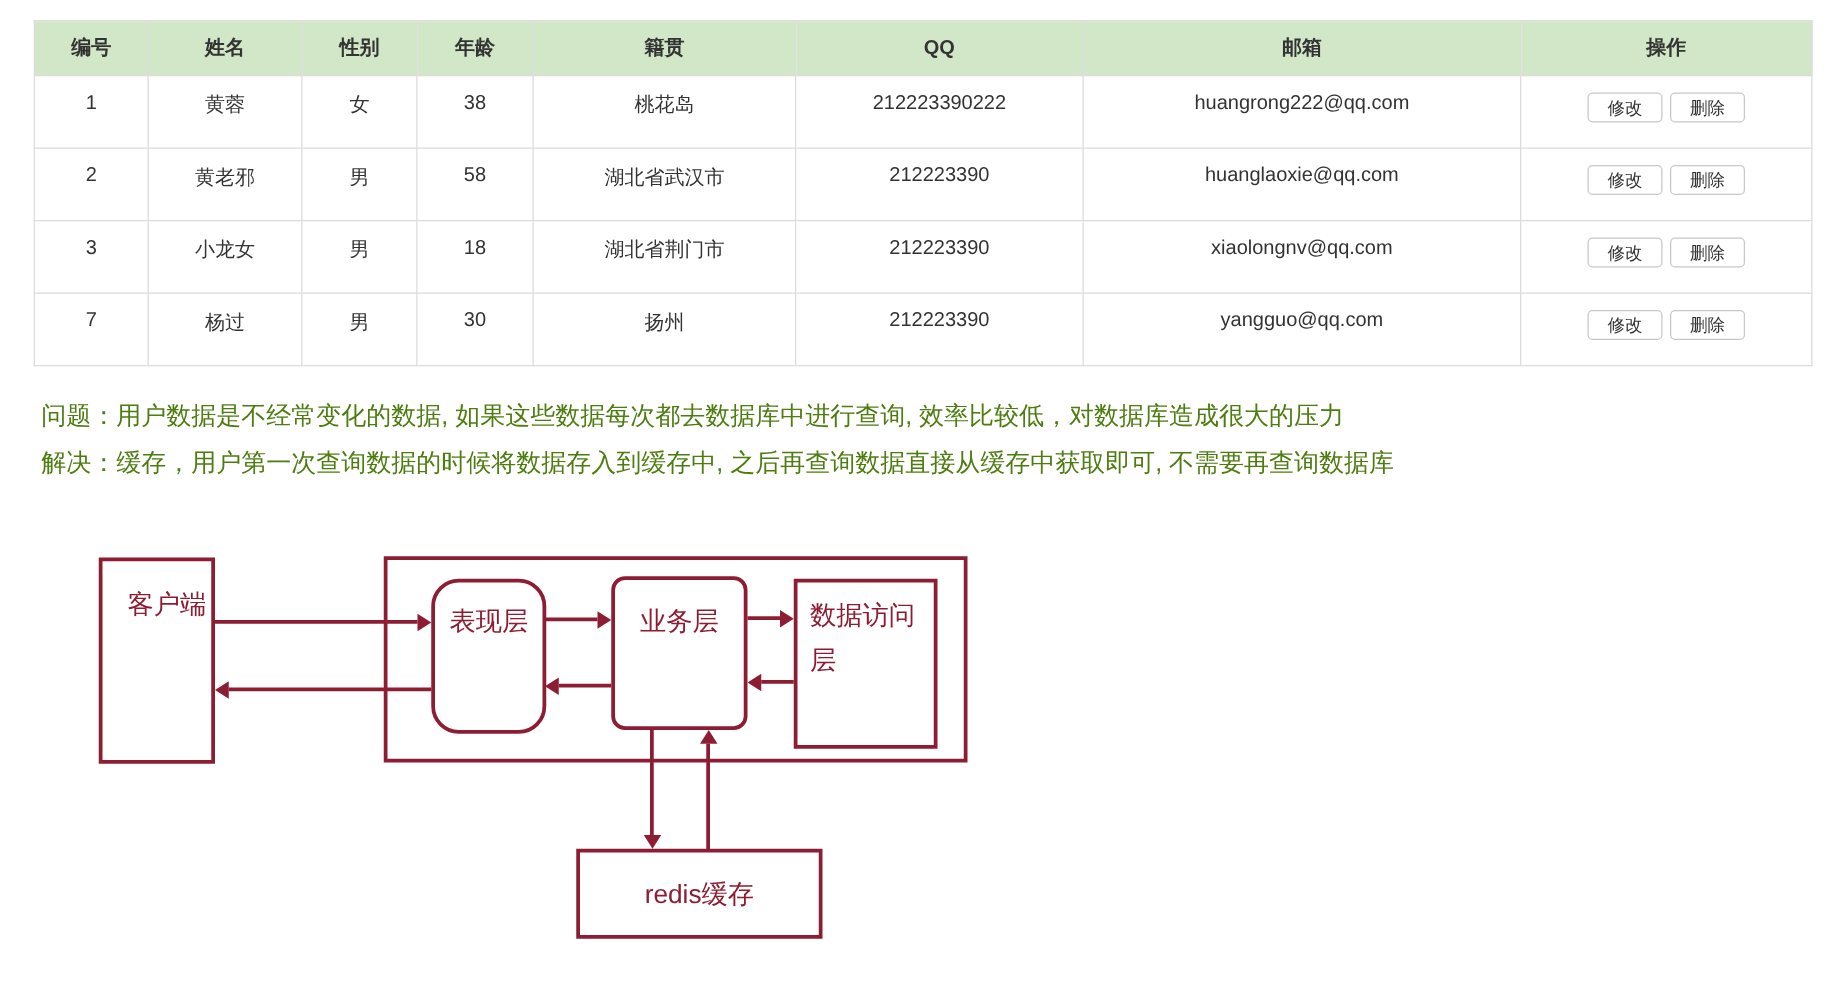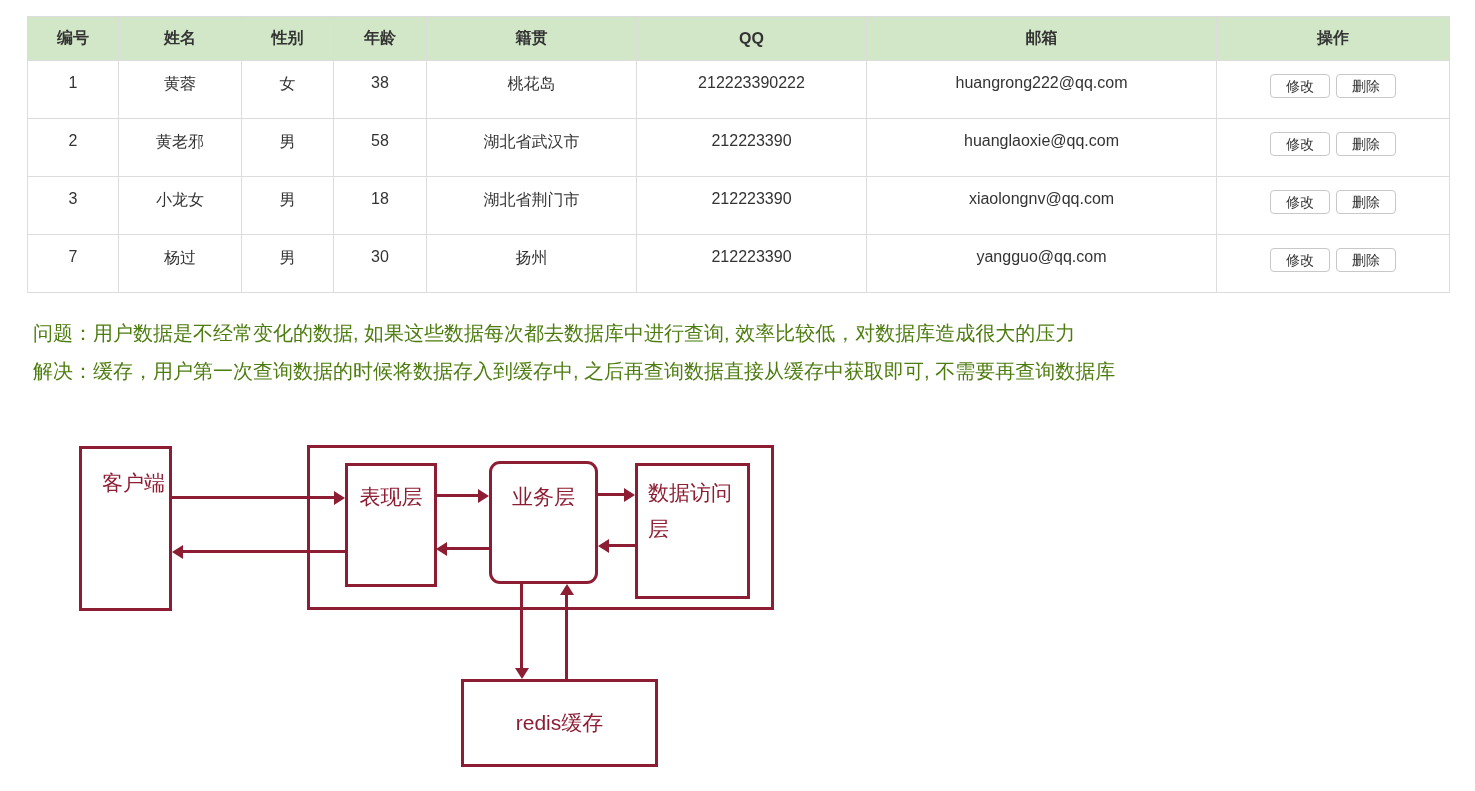--- a/index.html
+++ b/index.html
@@ -68,24 +68,24 @@
   .dbox{
     position:absolute;
     border:3px solid #8d1d32;
     box-sizing:border-box;
     color:#8d1d32;
     font-size:21px;
     background:transparent;
   }
   .dbox-client{left:79px;top:446px;width:93px;height:165px;padding:20px 4px 0 8px;text-align:right;}
   .dbox-outer{left:307px;top:445px;width:467px;height:165px;}
-  .dbox-presentation{left:345px;top:463px;width:92px;height:124px;padding-top:17px;text-align:center;}
+  .dbox-presentation{left:345px;top:463px;width:92px;height:124px;padding-top:17px;text-align:center;border-radius:22px;}
   .dbox-business{left:489px;top:461px;width:109px;height:123px;padding-top:19px;text-align:center;border-radius:11px;}
   .dbox-dataaccess{left:635px;top:463px;width:115px;height:136px;padding:9px 6px 0 10px;line-height:36px;text-align:left;}
-  .dbox-redis{left:461px;top:679px;width:197px;height:88px;display:flex;align-items:center;justify-content:center;}
+  .dbox-redis{left:461px;top:679px;width:197px;height:72px;display:flex;align-items:center;justify-content:center;}
 
   .ar{position:absolute;background:#8d1d32;}
   .ar-h{height:3px;}
   .ar-v{width:3px;}
   .ar-r::after{
     content:"";position:absolute;right:-11px;top:50%;transform:translateY(-50%);
     width:0;height:0;
     border-left:11px solid #8d1d32;border-top:7px solid transparent;border-bottom:7px solid transparent;
   }
   .ar-l::before{

